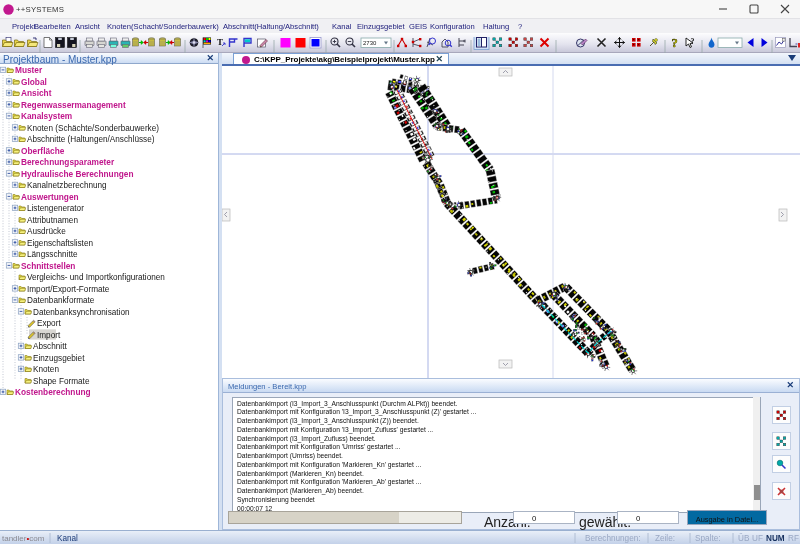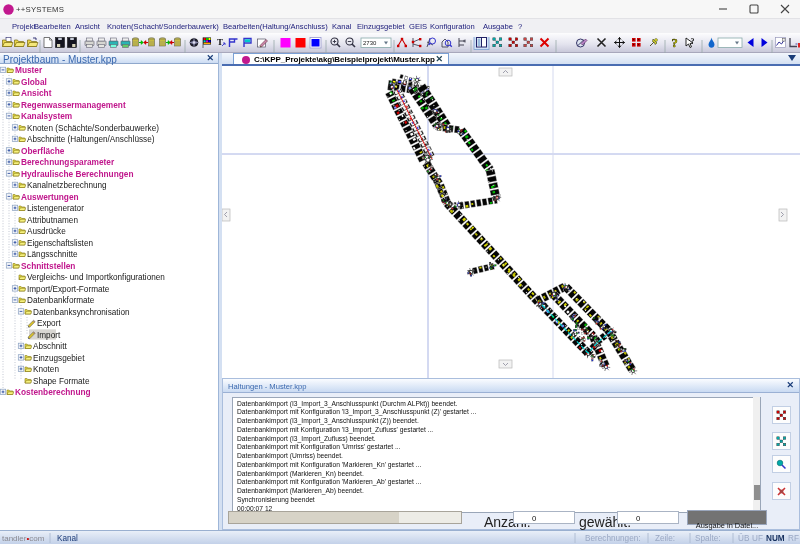--- a/index.html
+++ b/index.html
@@ -27,47 +27,47 @@
 #mlist { position:absolute; left:9px; top:18px; width:529px; height:116px; background:#fff; border:1px solid #9aa6b8; overflow:hidden; padding:1.5px 0 0 4px; }
 .ml { font-size:6.7px; color:#111; line-height:8.75px; white-space:nowrap; }
 #mscroll { position:absolute; left:530px; top:18px; width:7px; height:114px; background:#f0f0f0; }
 #mthumb { position:absolute; left:0.5px; top:88px; width:6px; height:15px; background:#8f8f8f; }
 .mbtn { position:absolute; left:549px; width:19px; height:18px; background:#fdfdfd; border:1px solid #c2cfe4; }
 #prow { position:absolute; left:0; top:130px; width:576px; height:21px; }
 #pbar { position:absolute; left:5px; top:2px; width:234px; height:13px; background:#edece6; border:1px solid #a8a49a; }
 #pfill { position:absolute; left:0; top:0; width:170px; height:11px; background:#d7d3c7; }
 .plbl { position:absolute; top:4.5px; font-size:14px; color:#222; }
 .pbox { position:absolute; top:2px; width:62px; height:13px; background:#fff; border:1px solid #aab4c4; font-size:7.8px; color:#111; padding:2px 0 0 18px; }
-#pbtn { position:absolute; left:464px; top:1px; width:80px; height:15px; background:#737373; border:1px solid #9aa6bc; font-size:7.4px; color:#111; text-align:center; padding-top:10px; }
+#pbtn { position:absolute; left:464px; top:1px; width:80px; height:15px; background:#0369a1; border:1px solid #9aa6bc; font-size:7.4px; color:#111; text-align:center; padding-top:4px; }
 #statusbar { left:0; top:530px; width:800px; height:14px; background:linear-gradient(#e9eff8,#c3d1e9); border-top:1px solid #9ab0d0; }
 .st { position:absolute; top:2.5px; font-size:8.2px; }
 </style></head><body>
 <div id="app">
   <div class="abs" id="titlebar">
     <svg class="abs" style="left:3px;top:4px" width="12" height="12">
         <circle cx="5.5" cy="5.5" r="5.2" fill="#c2188e"></circle>
       </svg>
     <span class="tt">++SYSTEMS</span>
     <svg class="abs" style="left:714px;top:0" width="86" height="18">
       <line x1="5" y1="9" x2="13" y2="9" stroke="#444" stroke-width="1.1"></line>
       <rect x="36" y="5" width="8" height="8" fill="none" stroke="#444" stroke-width="1.1" rx="1"></rect>
       <path d="M67 5 L75 13 M75 5 L67 13" stroke="#444" stroke-width="1.1"></path>
     </svg>
   </div>
   <div class="abs" id="menubar">
     <span class="mi" style="left:12px">Projekt</span>
     <span class="mi" style="left:34px">Bearbeiten</span>
     <span class="mi" style="left:75px">Ansicht</span>
     <span class="mi" style="left:107px">Knoten(Schacht/Sonderbauwerk)</span>
-    <span class="mi" style="left:223px">Bearbeiten(Haltung/Anschluss)</span>
+    <span class="mi" style="left:223px">Abschnitt(Haltung/Abschnitt)</span>
     <span class="mi" style="left:332px">Kanal</span>
     <span class="mi" style="left:357px">Einzugsgebiet</span>
     <span class="mi" style="left:409px">GEIS</span>
     <span class="mi" style="left:430px">Konfiguration</span>
-    <span class="mi" style="left:483px">Ausgabe</span>
+    <span class="mi" style="left:483px">Haltung</span>
     <span class="mi" style="left:518px">?</span>
   </div>
   <div class="abs" id="toolbar">
     <svg width="800" height="20" style="position:absolute;left:0;top:4px">
         <g transform="translate(2,0)">
           <rect x="4" y="0.5" width="5" height="6" fill="#fff" stroke="#226" stroke-width="0.6"></rect>
           <path d="M0.5 3 L3.5 3 L4.5 4.5 L9.5 4.5 L9.5 9.5 L0.5 9.5 Z" fill="#e8d44a" stroke="#7a6a10" stroke-width="0.7"></path>
           <path d="M0.5 9.5 L2.5 5.5 L11 5.5 L9.5 9.5 Z" fill="#f5e87a" stroke="#7a6a10" stroke-width="0.7"></path>
         </g>
         <g transform="translate(14,0)">
@@ -2017,21 +2017,21 @@
       <g stroke="#889" stroke-width="0.8" fill="none">
         <path d="M503 73 l2.5 -2.5 l2.5 2.5"></path>
         <path d="M503 363 l2.5 2.5 l2.5 -2.5"></path>
         <path d="M227 212 l-2.5 2.5 l2.5 2.5"></path>
         <path d="M781 212 l2.5 2.5 l-2.5 2.5"></path>
       </g>
     </svg>
   </div>
   <div class="abs" id="mpanel">
     <div id="mphead">
-        <span>Haltungen - Muster.kpp</span>
+        <span>Meldungen - Bereit.kpp</span>
         <span class="x">✕</span>
       </div>
     <div id="mlist">
         <div class="ml">Datenbankimport (I3_Import_3_Anschlusspunkt (Durchm ALPkt)) beendet.</div>
         <div class="ml">Datenbankimport mit Konfiguration 'I3_Import_3_Anschlusspunkt (Z)' gestartet ...</div>
         <div class="ml">Datenbankimport (I3_Import_3_Anschlusspunkt (Z)) beendet.</div>
         <div class="ml">Datenbankimport mit Konfiguration 'I3_Import_Zufluss' gestartet ...</div>
         <div class="ml">Datenbankimport (I3_Import_Zufluss) beendet.</div>
         <div class="ml">Datenbankimport mit Konfiguration 'Umriss' gestartet ...</div>
         <div class="ml">Datenbankimport (Umriss) beendet.</div>

